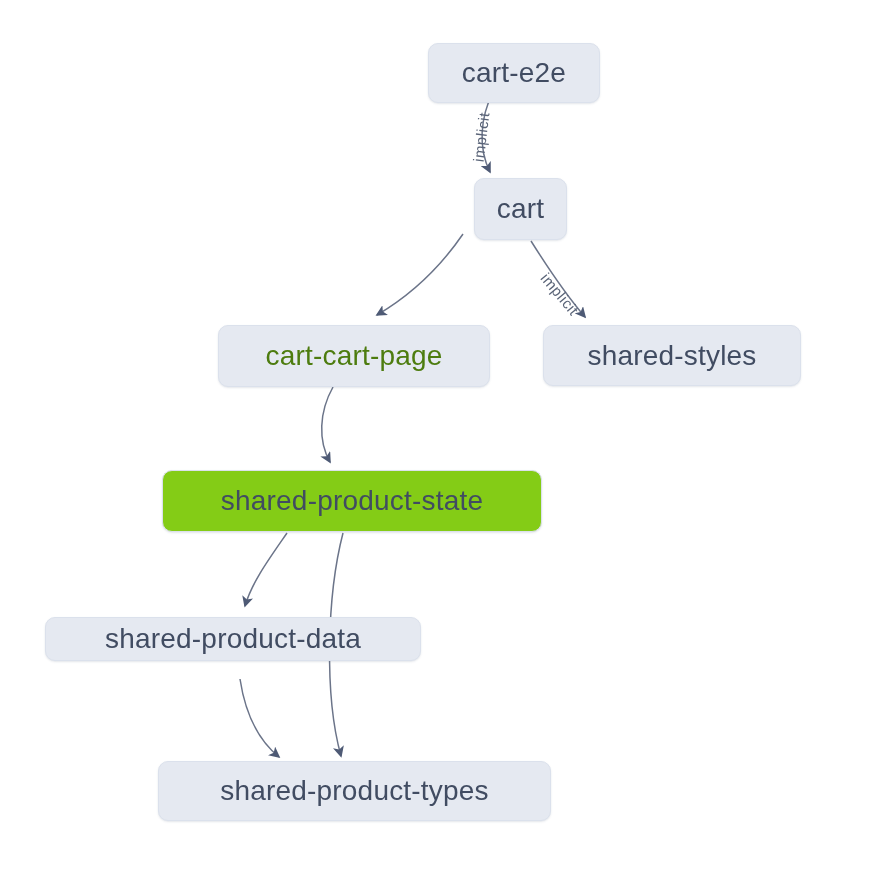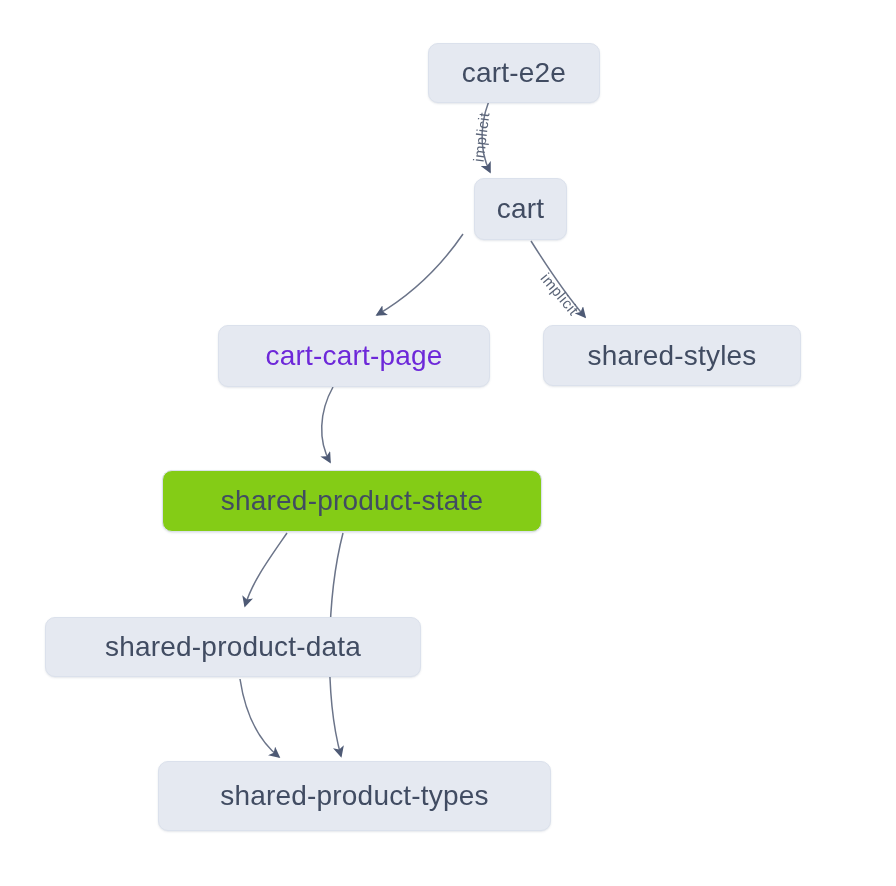--- a/index.html
+++ b/index.html
@@ -93,28 +93,28 @@
       <div class="edge-label" style="left: 560px; top: 294px; color: rgb(90, 100, 120); transform: translate(-50%, -50%) rotate(50deg);">implicit</div>
     </div>
   <div class="node-layer" id="node-layer">
       <div class="node" style="left: 428px; top: 32px; width: 172px; height: 60px; background: rgb(229, 233, 241); border-color: rgb(219, 225, 236); margin-top: 11px;">
         <span style="color: rgb(65, 76, 98);">cart-e2e</span>
       </div>
       <div class="node" style="left: 474px; top: 178px; width: 93px; height: 62px; background: rgb(229, 233, 241); border-color: rgb(219, 225, 236);">
         <span style="color: rgb(65, 76, 98);">cart</span>
       </div>
       <div class="node" style="left: 218px; top: 325px; width: 272px; height: 62px; background: rgb(229, 233, 241); border-color: rgb(219, 225, 236);">
-        <span style="color: #6d28d9;">cart-cart-page</span>
+        <span style="color: #4d7c0f;">cart-cart-page</span>
       </div>
       <div class="node" style="left: 543px; top: 325px; width: 258px; height: 61px; background: rgb(229, 233, 241); border-color: rgb(219, 225, 236); text-align: center;">
         <span style="color: rgb(65, 76, 98);">shared-styles</span>
       </div>
       <div class="node" style="left: 162px; top: 470px; width: 380px; height: 62px; background: #84cc16; border-color: rgb(219, 225, 236);">
         <span style="color: rgb(65, 76, 98);">shared-product-state</span>
       </div>
-      <div class="node" style="left: 45px; top: 617px; width: 376px; height: 60px; background: rgb(229, 233, 241); border-color: rgb(219, 225, 236);">
+      <div class="node" style="left: 45px; top: 617px; width: 376px; height: 44px; background: rgb(229, 233, 241); border-color: rgb(219, 225, 236);">
         <span style="color: rgb(65, 76, 98);">shared-product-data</span>
       </div>
-      <div class="node" style="left: 158px; top: 761px; width: 393px; height: 70px; background: rgb(229, 233, 241); border-color: rgb(219, 225, 236);">
+      <div class="node" style="left: 158px; top: 761px; width: 393px; height: 60px; background: rgb(229, 233, 241); border-color: rgb(219, 225, 236);">
         <span style="color: rgb(65, 76, 98);">shared-product-types</span>
       </div>
     </div>
 </div>
 
 </body></html>

